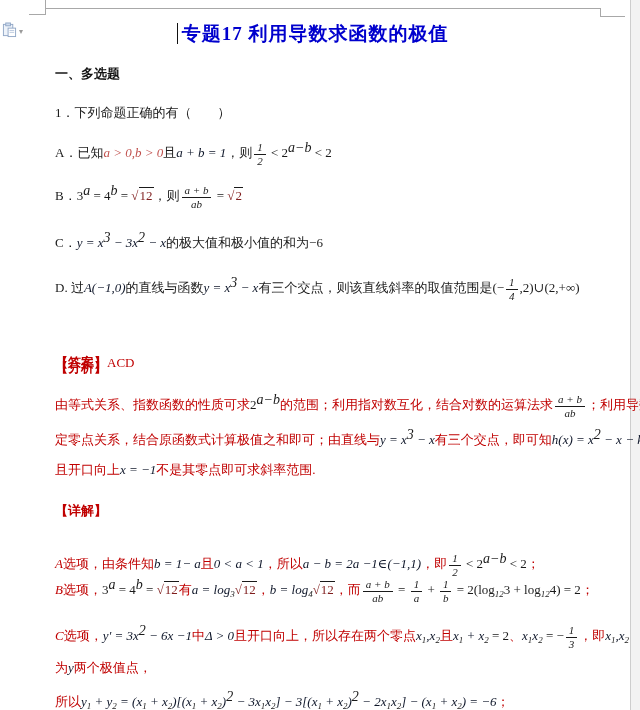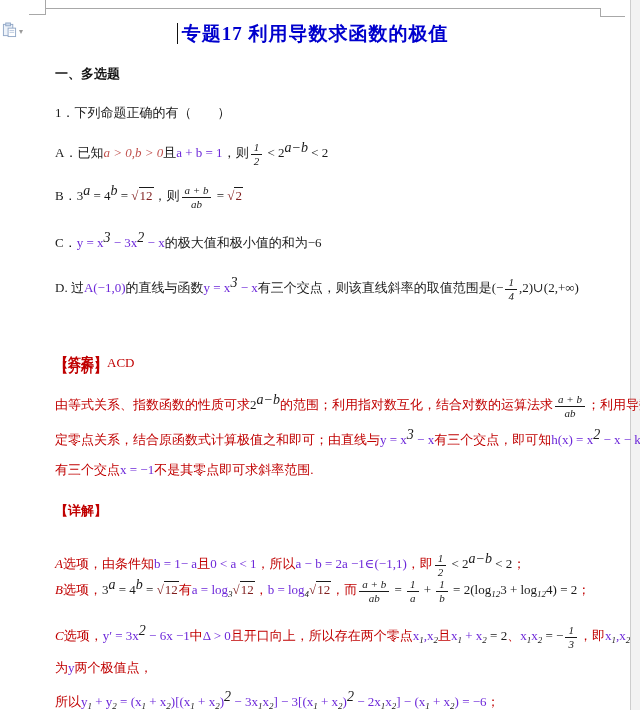--- a/index.html
+++ b/index.html
@@ -49,21 +49,21 @@
   #ln-dB{top:577px;}
   #ln-dC1{top:623px;}
   #ln-dC2{top:655px;}
   #ln-last{top:689px;}
   
   .s-k{color:#1a1a1a;}
   .s-kb{color:#111;font-weight:700;}
   .s-r{color:#c00000;}
   .s-rb{color:#c00000;font-weight:700;}
   .s-rs{color:#c00000;font-family:"Liberation Serif",serif;}
-  .s-m{color:#6d28d9;text-align:center;}
+  .s-m{font-style:italic;color:#0f172a;text-align:center;}
   .s-mn{color:#1a1a1a;}
   .s-mr{font-style:italic;color:#c0504d;}
   .s-ri{font-style:italic;color:#c00000;}
   .s-sup{font-size:14px;position:relative;top:-5px;font-style:italic;color:#1a1a1a;}
   .s-sub{font-size:9px;position:relative;top:3px;font-style:italic;color:#1a1a1a;}
   
   .fr{display:inline-block;vertical-align:middle;text-align:center;
     margin:0 2px;font-size:11px;line-height:1.15;color:#1a1a1a;font-style:italic;}
   .fr .n{display:block;padding:0 3px;border-bottom:1px solid #1a1a1a;}
   .fr .d{display:block;padding:0 3px;}
@@ -103,19 +103,19 @@
 <div class="line" id="ln-heading"><span class="s-kb">一、多选题</span></div>
 <div class="line" id="ln-q1"><span class="s-k">1．下列命题正确的有（　　）</span></div>
 <div class="line" id="ln-optA"><span class="s-k">A．已知</span><span class="s-mr">a &gt; 0,b &gt; 0</span><span class="s-k">且</span><span class="s-m">a + b = 1</span><span class="s-k">，则</span><span class="fr"><span class="n">1</span><span class="d">2</span></span><span class="s-mn"> &lt; 2</span><span class="s-sup">a−b</span><span class="s-mn"> &lt; 2</span></div>
 <div class="line" id="ln-optB"><span class="s-k">B．</span><span class="s-mn">3</span><span class="s-sup">a</span><span class="s-mn"> = 4</span><span class="s-sup">b</span><span class="s-mn"> = </span><span class="sqx"><span class="rd">√</span><span class="ov">12</span></span><span class="s-k">，则</span><span class="fr"><span class="n">a + b</span><span class="d">ab</span></span><span class="s-mn"> = </span><span class="sqx"><span class="rd">√</span><span class="ov">2</span></span></div>
 <div class="line" id="ln-optC"><span class="s-k">C．</span><span class="s-m">y = x</span><span class="s-sup">3</span><span class="s-m"> − 3x</span><span class="s-sup">2</span><span class="s-m"> − x</span><span class="s-k">的极大值和极小值的和为</span><span class="s-mn">−6</span></div>
 <div class="line" id="ln-optD"><span class="s-k">D. 过</span><span class="s-m">A(−1,0)</span><span class="s-k">的直线与函数</span><span class="s-m">y = x</span><span class="s-sup">3</span><span class="s-m"> − x</span><span class="s-k">有三个交点，则该直线斜率的取值范围是</span><span class="s-mn">(−</span><span class="fr"><span class="n">1</span><span class="d">4</span></span><span class="s-mn">,2)∪(2,+∞)</span></div>
 <div class="line" id="ln-answer"><span class="s-rb">【答案】</span><span class="s-rs">ACD</span></div>
 <div class="line" id="ln-analysis-label"><span class="s-rb">【分析】</span></div>
 <div class="line" id="ln-ana1"><span class="s-r">由等式关系、指数函数的性质可求</span><span class="s-mn">2</span><span class="s-sup">a−b</span><span class="s-r">的范围；利用指对数互化，结合对数的运算法求</span><span class="fr"><span class="n">a + b</span><span class="d">ab</span></span><span class="s-r">；利用导数确</span></div>
 <div class="line" id="ln-ana2"><span class="s-r">定零点关系，结合原函数式计算极值之和即可；由直线与</span><span class="s-m">y = x</span><span class="s-sup">3</span><span class="s-m"> − x</span><span class="s-r">有三个交点，即可知</span><span class="s-m">h(x) = x</span><span class="s-sup">2</span><span class="s-m"> − x − k</span></div>
-<div class="line" id="ln-ana3"><span class="s-r">有三个交点</span><span class="s-m">x = −1</span><span class="s-r">不是其零点即可求斜率范围.</span></div>
+<div class="line" id="ln-ana3"><span class="s-r">且开口向上</span><span class="s-m">x = −1</span><span class="s-r">不是其零点即可求斜率范围.</span></div>
 <div class="line" id="ln-detail-label"><span class="s-rb">【详解】</span></div>
 <div class="line" id="ln-dA"><span class="s-ri">A</span><span class="s-r">选项，由条件知</span><span class="s-m">b = 1− a</span><span class="s-r">且</span><span class="s-m">0 &lt; a &lt; 1</span><span class="s-r">，所以</span><span class="s-m">a − b = 2a −1∈(−1,1)</span><span class="s-r">，即</span><span class="fr"><span class="n">1</span><span class="d">2</span></span><span class="s-mn"> &lt; 2</span><span class="s-sup">a−b</span><span class="s-mn"> &lt; 2</span><span class="s-r">；</span></div>
 <div class="line" id="ln-dB"><span class="s-ri">B</span><span class="s-r">选项，</span><span class="s-mn">3</span><span class="s-sup">a</span><span class="s-mn"> = 4</span><span class="s-sup">b</span><span class="s-mn"> = </span><span class="sqx"><span class="rd">√</span><span class="ov">12</span></span><span class="s-r">有</span><span class="s-m">a = log</span><span class="s-sub">3</span><span class="sqx"><span class="rd">√</span><span class="ov">12</span></span><span class="s-r">，</span><span class="s-m">b = log</span><span class="s-sub">4</span><span class="sqx"><span class="rd">√</span><span class="ov">12</span></span><span class="s-r">，而</span><span class="fr"><span class="n">a + b</span><span class="d">ab</span></span><span class="s-mn"> = </span><span class="fr"><span class="n">1</span><span class="d">a</span></span><span class="s-mn"> + </span><span class="fr"><span class="n">1</span><span class="d">b</span></span><span class="s-mn"> = 2(log</span><span class="s-sub">12</span><span class="s-mn">3 + log</span><span class="s-sub">12</span><span class="s-mn">4) = 2</span><span class="s-r">；</span></div>
 <div class="line" id="ln-dC1"><span class="s-ri">C</span><span class="s-r">选项，</span><span class="s-m">y′ = 3x</span><span class="s-sup">2</span><span class="s-m"> − 6x −1</span><span class="s-r">中</span><span class="s-m">Δ &gt; 0</span><span class="s-r">且开口向上，所以存在两个零点</span><span class="s-m">x</span><span class="s-sub">1</span><span class="s-m">,x</span><span class="s-sub">2</span><span class="s-r">且</span><span class="s-m">x</span><span class="s-sub">1</span><span class="s-m"> + x</span><span class="s-sub">2</span><span class="s-mn"> = 2</span><span class="s-r">、</span><span class="s-m">x</span><span class="s-sub">1</span><span class="s-m">x</span><span class="s-sub">2</span><span class="s-mn"> = −</span><span class="fr"><span class="n">1</span><span class="d">3</span></span><span class="s-r">，即</span><span class="s-m">x</span><span class="s-sub">1</span><span class="s-m">,x</span><span class="s-sub">2</span></div>
 <div class="line" id="ln-dC2"><span class="s-r">为</span><span class="s-m">y</span><span class="s-r">两个极值点，</span></div>
 <div class="line" id="ln-last"><span class="s-r">所以</span><span class="s-m">y</span><span class="s-sub">1</span><span class="s-m"> + y</span><span class="s-sub">2</span><span class="s-m"> = (x</span><span class="s-sub">1</span><span class="s-m"> + x</span><span class="s-sub">2</span><span class="s-m">)[(x</span><span class="s-sub">1</span><span class="s-m"> + x</span><span class="s-sub">2</span><span class="s-m">)</span><span class="s-sup">2</span><span class="s-m"> − 3x</span><span class="s-sub">1</span><span class="s-m">x</span><span class="s-sub">2</span><span class="s-m">] − 3[(x</span><span class="s-sub">1</span><span class="s-m"> + x</span><span class="s-sub">2</span><span class="s-m">)</span><span class="s-sup">2</span><span class="s-m"> − 2x</span><span class="s-sub">1</span><span class="s-m">x</span><span class="s-sub">2</span><span class="s-m">] − (x</span><span class="s-sub">1</span><span class="s-m"> + x</span><span class="s-sub">2</span><span class="s-m">) = −6</span><span class="s-r">；</span></div>
 
 </body></html>

